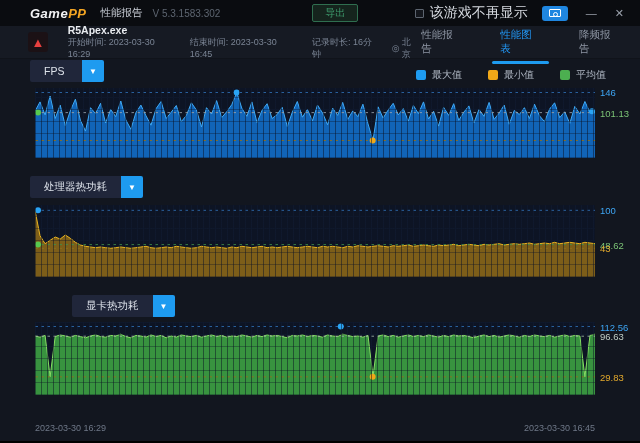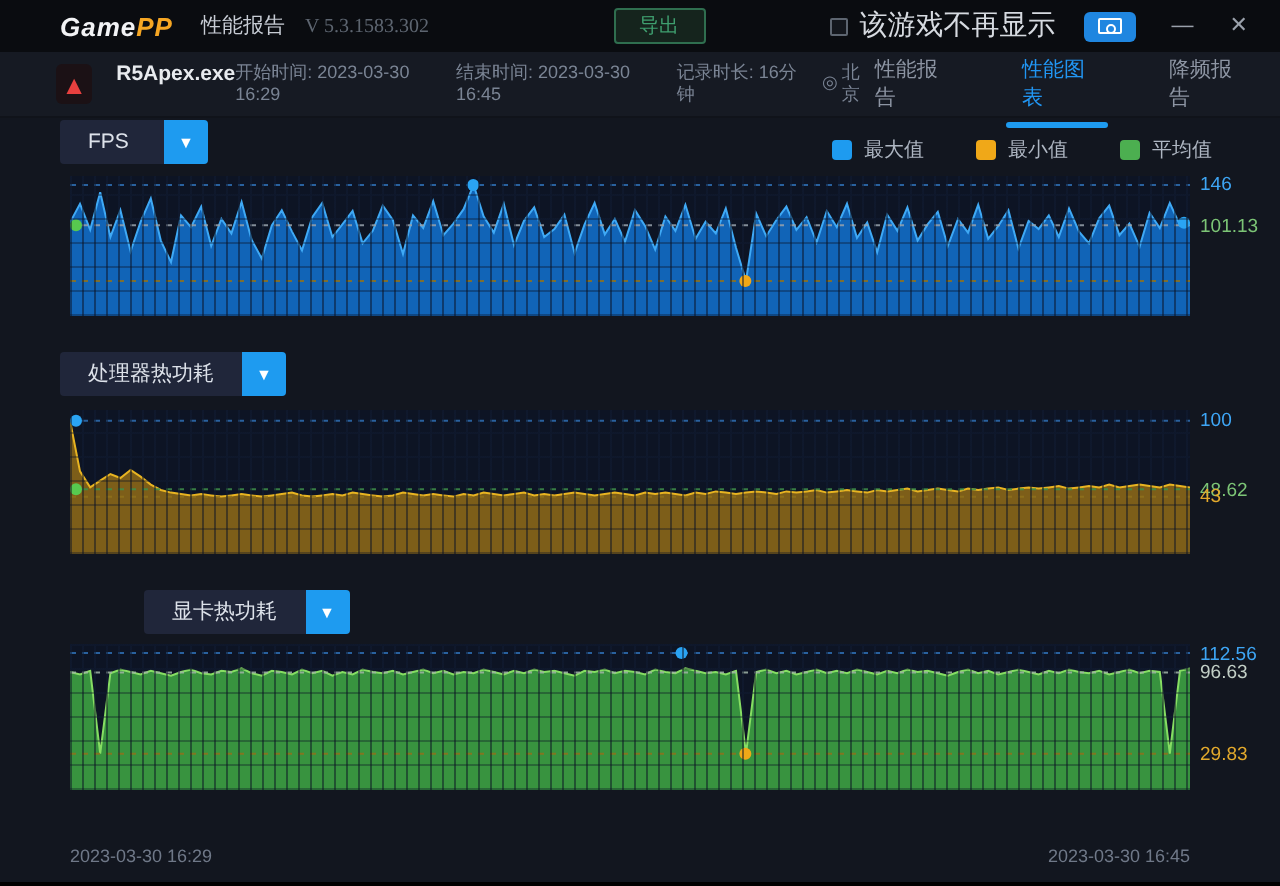--- a/index.html
+++ b/index.html
@@ -6,38 +6,38 @@
   *{box-sizing:border-box;font-family:"Liberation Sans",sans-serif;}
   #stage{position:relative;width:640px;height:441px;background:#12161f;overflow:hidden;}
 
   
   .titlebar{position:absolute;top:0;left:0;width:640px;height:26px;background:#0a0c10;
     display:flex;align-items:center;padding:0 16px 0 30px;}
   .logo{font-size:13px;font-weight:bold;font-style:italic;letter-spacing:.5px;}
   .logo .g1{color:#f2f3f5;}
   .logo .g2{color:#f5a623;}
   .tb-section{color:#c7ccd4;font-size:10.5px;margin-left:14px;}
-  .tb-version{color:#5d6570;font-size:10px;margin-left:10px;font-family:Liberation Serif, serif;}
+  .tb-version{color:#5d6570;font-size:10px;margin-left:10px;}
   .export-btn{margin-left:92px;font-size:10px;color:#3f9f6f;background:#15241d;
     border:1px solid #2f6e4f;border-radius:2px;padding:1px 12px;cursor:pointer;}
   .tb-spacer{flex:1;}
   .hide-check{width:9px;height:9px;border:1px solid #5d6570;border-radius:1px;background:#14171d;cursor:pointer;}
   .hide-label{color:#d6dae0;font-size:14px;margin-left:6px;text-align:center;}
   .cam-btn{margin-left:14px;width:26px;height:15px;background:#1f86e0;border-radius:3px;
     display:flex;align-items:center;justify-content:center;cursor:pointer;}
   .cam-body{width:12px;height:8px;border:1px solid #fff;border-radius:1px;position:relative;}
   .cam-body::after{content:"";position:absolute;left:3.5px;top:1.5px;width:3px;height:3px;border:1px solid #fff;border-radius:50%;}
   .win-btn{color:#9aa1ab;font-size:11px;margin-left:18px;cursor:pointer;line-height:1;}
 
   
   .inforow{position:absolute;top:26px;left:0;width:640px;height:33px;background:#161a23;
     display:flex;align-items:center;padding:0 18px 0 28px;border-bottom:1px solid #10131a;}
   .apex-icon{width:20px;height:20px;background:#1b1115;border-radius:3px;color:#e8403f;
     font-size:13px;display:flex;align-items:center;justify-content:center;font-weight:bold;}
-  .proc-col{margin-left:12px;display:flex;flex-direction:row;line-height:1.25;}
+  .proc-col{margin-left:20px;display:flex;flex-direction:column;line-height:1.25;}
   .proc-name{color:#e8ebef;font-size:10.5px;font-weight:bold;}
   .proc-meta{color:#7a8494;font-size:9px;display:flex;gap:12px;align-items:center;}
   .loc{display:flex;align-items:center;gap:2px;}
   .tabs{margin-left:auto;display:flex;gap:34px;height:100%;align-items:center;}
   .tab{color:#8d95a3;font-size:10.5px;position:relative;cursor:pointer;padding:9px 2px;}
   .tab.active{color:#2196f3;}
   .tab.active::after{content:"";position:absolute;left:-6px;right:-6px;bottom:1px;height:3px;background:#1e9bf0;border-radius:2px;}
 
   
   .chart-head{position:absolute;left:30px;display:flex;align-items:center;height:22px;}

